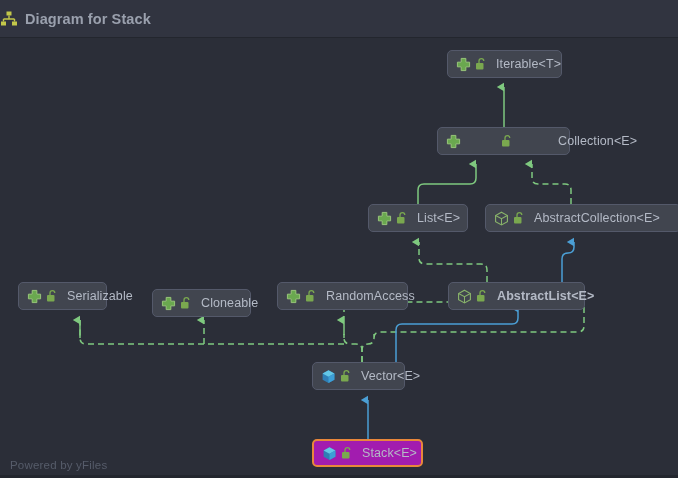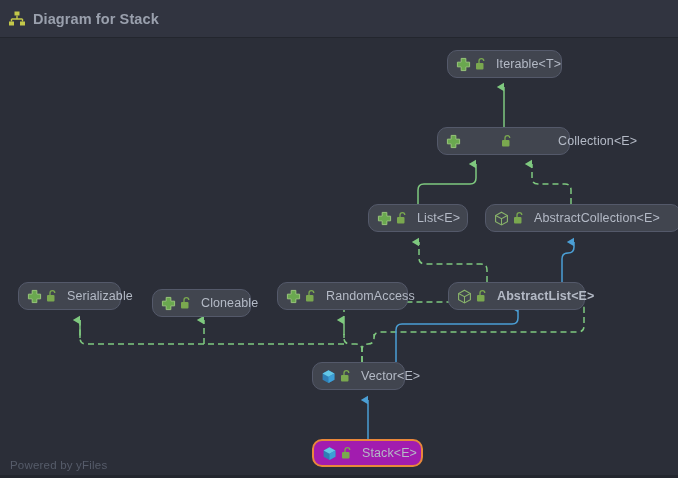--- a/index.html
+++ b/index.html
@@ -25,21 +25,21 @@
   #titlebar {
     position: absolute;
     left: 0; top: 0;
     width: 678px;
     height: 38px;
     background: #313440;
     border-bottom: 1px solid #23262e;
     box-sizing: border-box;
     display: flex;
     align-items: center;
-    padding-left: 8px;
+    padding-left: 0;
   }
   #titlebar .title-icon {
     width: 18px;
     height: 18px;
     margin-right: 7px;
     display: block;
     flex: 0 0 auto;
   }
   #titlebar .title-text {
     color: #9aa0ad;
@@ -65,21 +65,21 @@
     height: 437px;
   }
 
   
   .node {
     position: absolute;
     box-sizing: border-box;
     height: 28px;
     background: #41454f;
     border: 1px solid #54596a;
-    border-radius: 10px;
+    border-radius: 5px;
     display: flex;
     align-items: center;
     padding: 0 12px 0 8px;
     white-space: nowrap;
   }
   .node.selected {
     border: 2px solid #e8873b;
     background: #a21caf;
     justify-content: space-between;
   }
@@ -233,21 +233,21 @@
         <path d="M8,1.3 L14.3,4.8 L14.3,11.4 L8,14.8 L1.7,11.4 L1.7,4.8 Z" fill="none" stroke="#89b36a" stroke-width="1.2"></path>
         <path d="M1.7,4.8 L8,8.3 L14.3,4.8 M8,8.3 L8,14.8" fill="none" stroke="#89b36a" stroke-width="1.1"></path>
       </svg>
       <svg class="lock-icon" viewBox="0 0 12 14">
         <path d="M4,6 V4 a2.4,2.4 0 0 1 4.8,0" fill="none" stroke="#7aa84f" stroke-width="1.3"></path>
         <rect x="1" y="6" width="7.5" height="6.5" rx="1" fill="#7aa84f"></rect>
       </svg>
       <span class="node-label">AbstractCollection&lt;E&gt;</span>
     </div>
 
-    <div class="node" style="left:18px; top:244px; width:103px;">
+    <div class="node" style="left:18px; top:244px; width:89px;">
       <svg class="type-icon" viewBox="0 0 16 16">
         <path d="M5.5,1.5 h5 v4 h4 v5 h-4 v4 h-5 v-4 h-4 v-5 h4 z" fill="#6aa84f" stroke="#9cc97d" stroke-width="1"></path>
       </svg>
       <svg class="lock-icon" viewBox="0 0 12 14">
         <path d="M4,6 V4 a2.4,2.4 0 0 1 4.8,0" fill="none" stroke="#7aa84f" stroke-width="1.3"></path>
         <rect x="1" y="6" width="7.5" height="6.5" rx="1" fill="#7aa84f"></rect>
       </svg>
       <span class="node-label">Serializable</span>
     </div>
 

